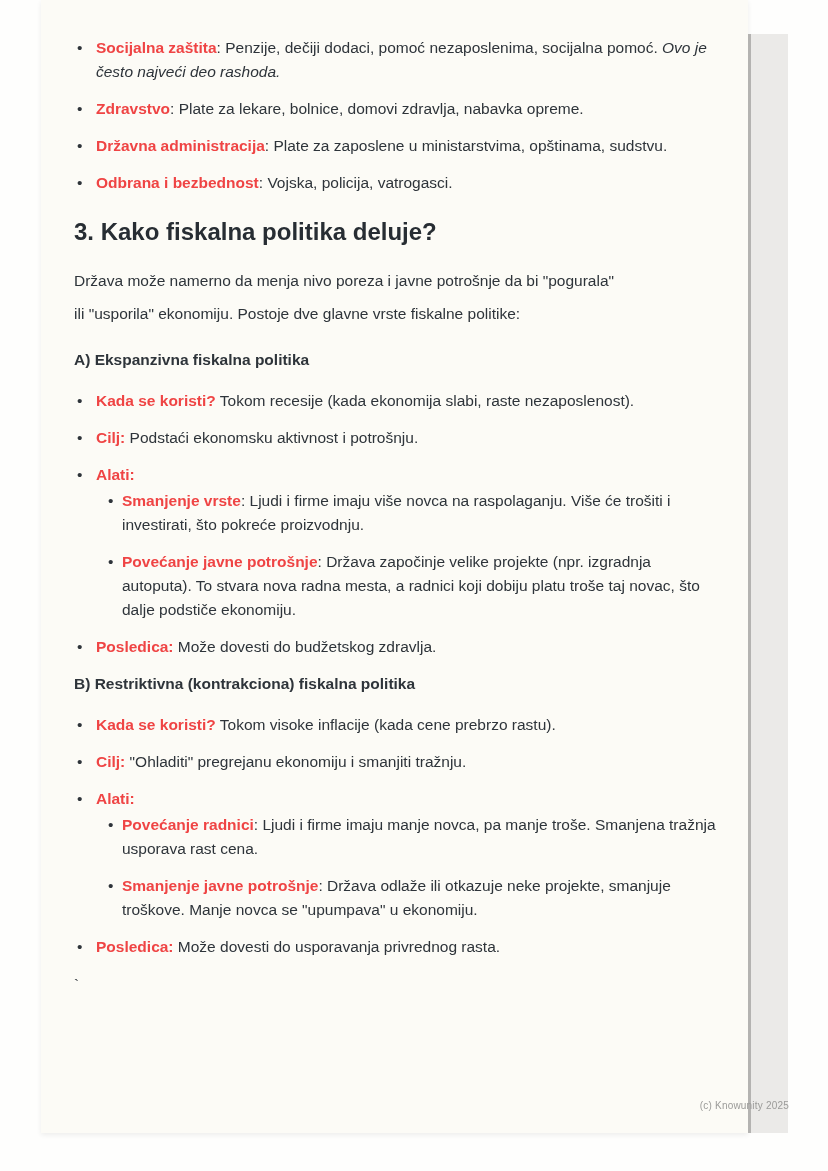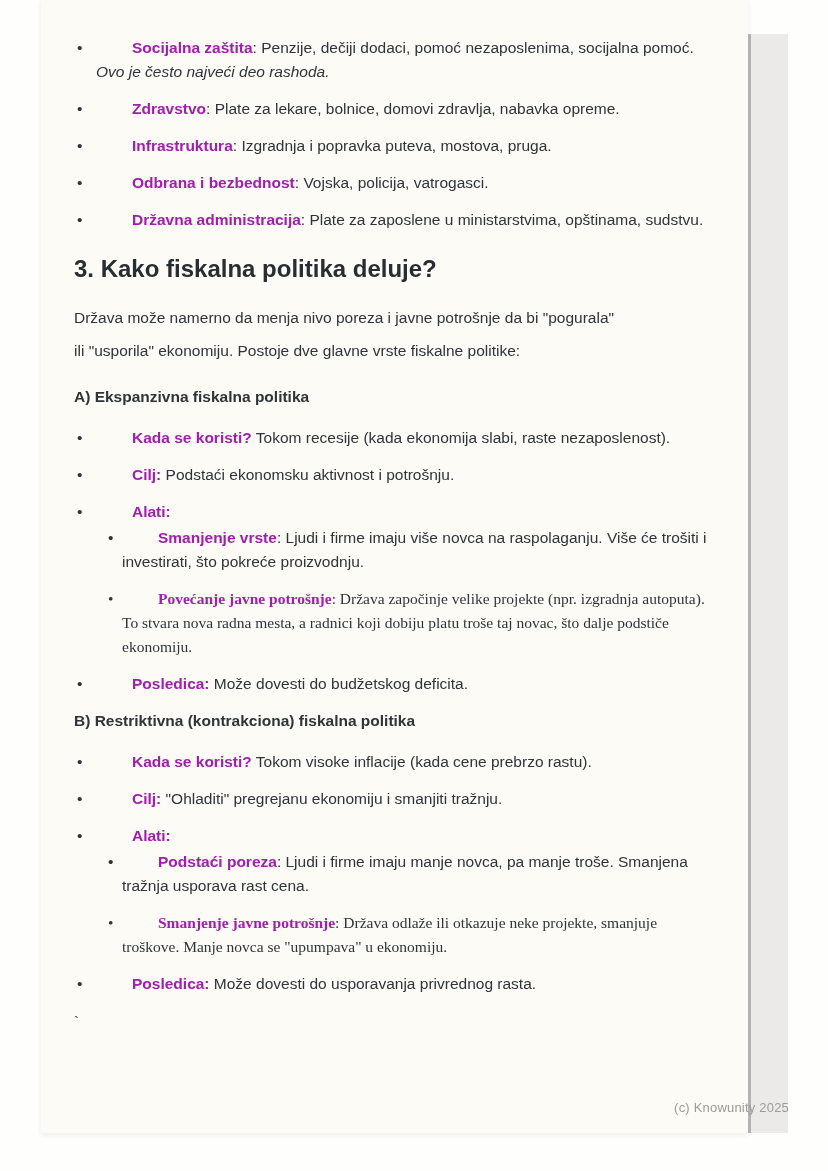--- a/index.html
+++ b/index.html
@@ -26,21 +26,21 @@
     position: absolute;
     left: 748px; top: 34px;
     width: 40px; height: 1099px;
     background: #ebeae8;
     border-left: 3px solid #b4b3b1;
     z-index: 2;
   }
   .footer {
     position: absolute;
     top: 1100px; right: 39px;
-    font-size: 13px;
+    font-size: 10px;
     letter-spacing: 0.2px;
     color: #9b9b99;
     z-index: 3;
   }
   h2.section-heading {
     font-size: 24px;
     line-height: 25px;
     font-weight: bold;
     color: #272d33;
     margin: 24px 0 20px 0;
@@ -53,63 +53,62 @@
   .subhead {
     font-weight: bold;
     margin: 0 0 17px 0;
   }
   .blist { list-style: none; margin: 0; padding: 0; }
   .blist > li { position: relative; }
   .lvl1 > li { padding-left: 22px; margin: 0 0 13px 0; }
   .lvl1 > li::before { content: "\2022"; position: absolute; left: 3px; top: 0; }
   .lvl2 { margin-top: 2px; }
   .lvl2 > li { padding-left: 26px; margin: 2px 0 13px 0; }
-  .lvl2 > li:last-child { margin-bottom: 6px; font-family: Liberation Serif, serif; }
+  .lvl2 > li:last-child { margin-bottom: 6px; }
   .lvl2 > li::before { content: "\2022"; position: absolute; left: 12px; top: 0; }
-  strong { font-weight: bold; color: #a21caf; margin-left: 36px; }
+  strong { font-weight: bold; color: #ef4444; }
   em { font-style: italic; }
   .stray { margin-top: 16px; line-height: 20px; }
 </style>
 </head>
 <body>
 
 <div class="page">
 
   <ul class="blist lvl1">
       <li><strong>Socijalna zaštita</strong><span>: Penzije, dečiji dodaci, pomoć nezaposlenima, socijalna pomoć. </span><em>Ovo je često najveći deo rashoda.</em></li>
       <li><strong>Zdravstvo</strong><span>: Plate za lekare, bolnice, domovi zdravlja, nabavka opreme.</span></li>
-      <li><strong>Infrastruktura</strong><span>: Izgradnja i popravka puteva, mostova, pruga.</span></li>
+      <li><strong>Državna administracija</strong><span>: Plate za zaposlene u ministarstvima, opštinama, sudstvu.</span></li>
       <li><strong>Odbrana i bezbednost</strong><span>: Vojska, policija, vatrogasci.</span></li>
-      <li><strong>Državna administracija</strong><span>: Plate za zaposlene u ministarstvima, opštinama, sudstvu.</span></li>
     </ul>
 
   <h2 class="section-heading">3. Kako fiskalna politika deluje?</h2>
 
   <p class="intro">Država može namerno da menja nivo poreza i javne potrošnje da bi "pogurala"
 ili "usporila" ekonomiju. Postoje dve glavne vrste fiskalne politike:</p>
 
   <p class="subhead">A) Ekspanzivna fiskalna politika</p>
 
   <ul class="blist lvl1">
       <li><strong>Kada se koristi?</strong><span> Tokom recesije (kada ekonomija slabi, raste nezaposlenost).</span></li>
       <li><strong>Cilj:</strong><span> Podstaći ekonomsku aktivnost i potrošnju.</span></li>
       <li><strong>Alati:</strong><span></span><ul class="blist lvl2">
           <li><strong>Smanjenje vrste</strong><span>: Ljudi i firme imaju više novca na raspolaganju. Više će trošiti i investirati, što pokreće proizvodnju.</span></li>
           <li><strong>Povećanje javne potrošnje</strong><span>: Država započinje velike projekte (npr. izgradnja autoputa). To stvara nova radna mesta, a radnici koji dobiju platu troše taj novac, što dalje podstiče ekonomiju.</span></li>
         </ul></li>
-      <li><strong>Posledica:</strong><span> Može dovesti do budžetskog deficita.</span></li>
+      <li><strong>Posledica:</strong><span> Može dovesti do budžetskog zdravlja.</span></li>
     </ul>
 
   <p class="subhead">B) Restriktivna (kontrakciona) fiskalna politika</p>
 
   <ul class="blist lvl1">
       <li><strong>Kada se koristi?</strong><span> Tokom visoke inflacije (kada cene prebrzo rastu).</span></li>
       <li><strong>Cilj:</strong><span> "Ohladiti" pregrejanu ekonomiju i smanjiti tražnju.</span></li>
       <li><strong>Alati:</strong><span></span><ul class="blist lvl2">
-          <li><strong>Podstaći poreza</strong><span>: Ljudi i firme imaju manje novca, pa manje troše. Smanjena tražnja usporava rast cena.</span></li>
+          <li><strong>Povećanje radnici</strong><span>: Ljudi i firme imaju manje novca, pa manje troše. Smanjena tražnja usporava rast cena.</span></li>
           <li><strong>Smanjenje javne potrošnje</strong><span>: Država odlaže ili otkazuje neke projekte, smanjuje troškove. Manje novca se "upumpava" u ekonomiju.</span></li>
         </ul></li>
       <li><strong>Posledica:</strong><span> Može dovesti do usporavanja privrednog rasta.</span></li>
     </ul>
 
   <div class="stray">`</div>
 
 </div>
 
 <div class="scroll-strip"></div>

